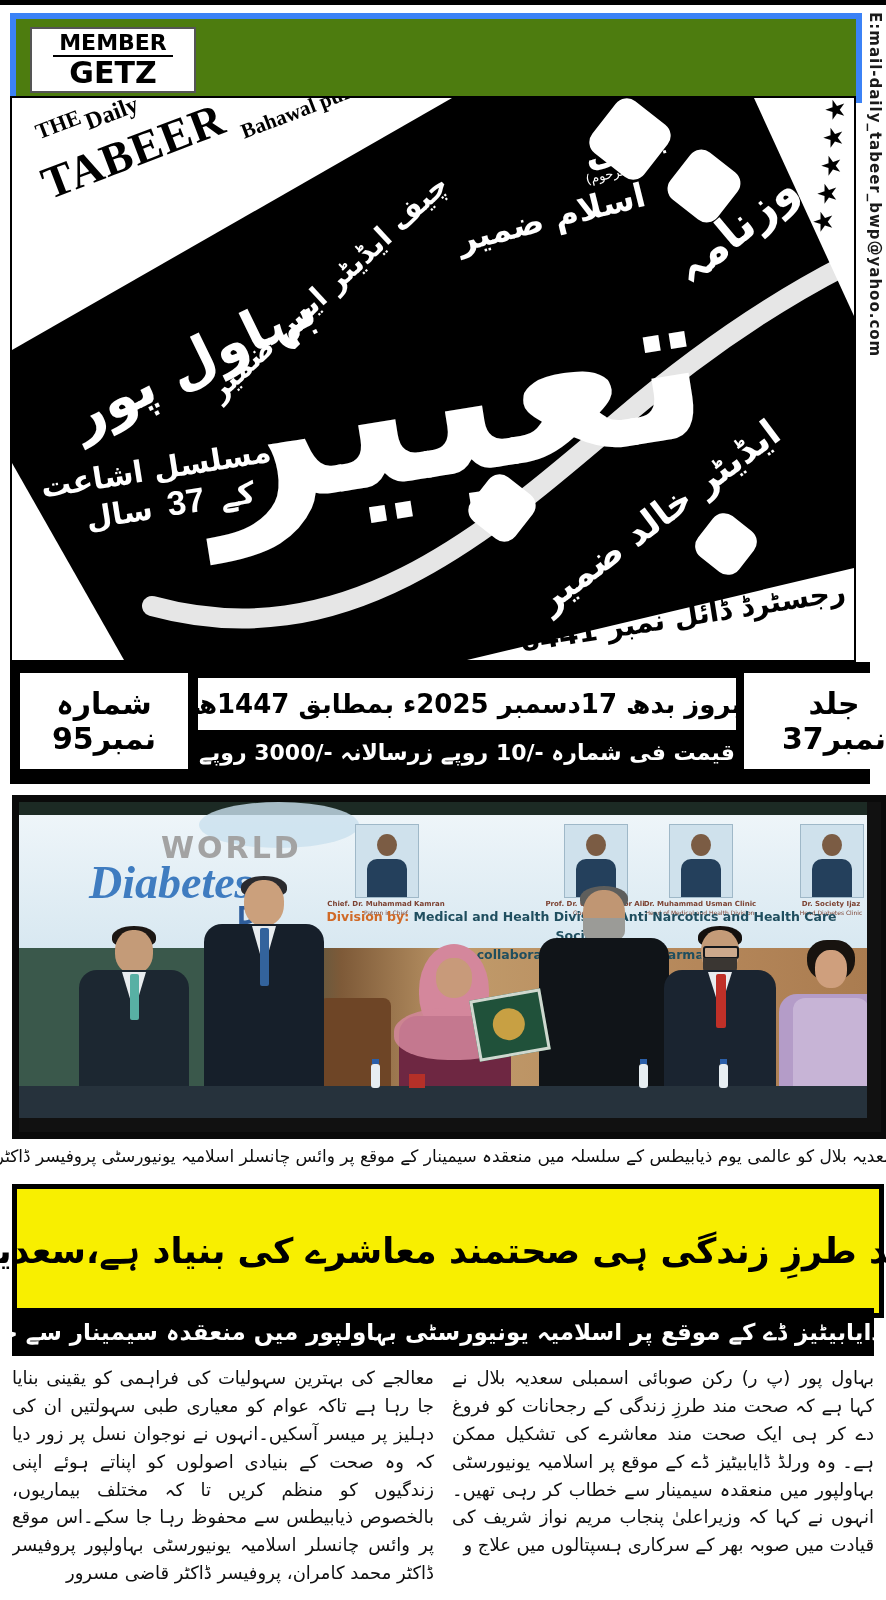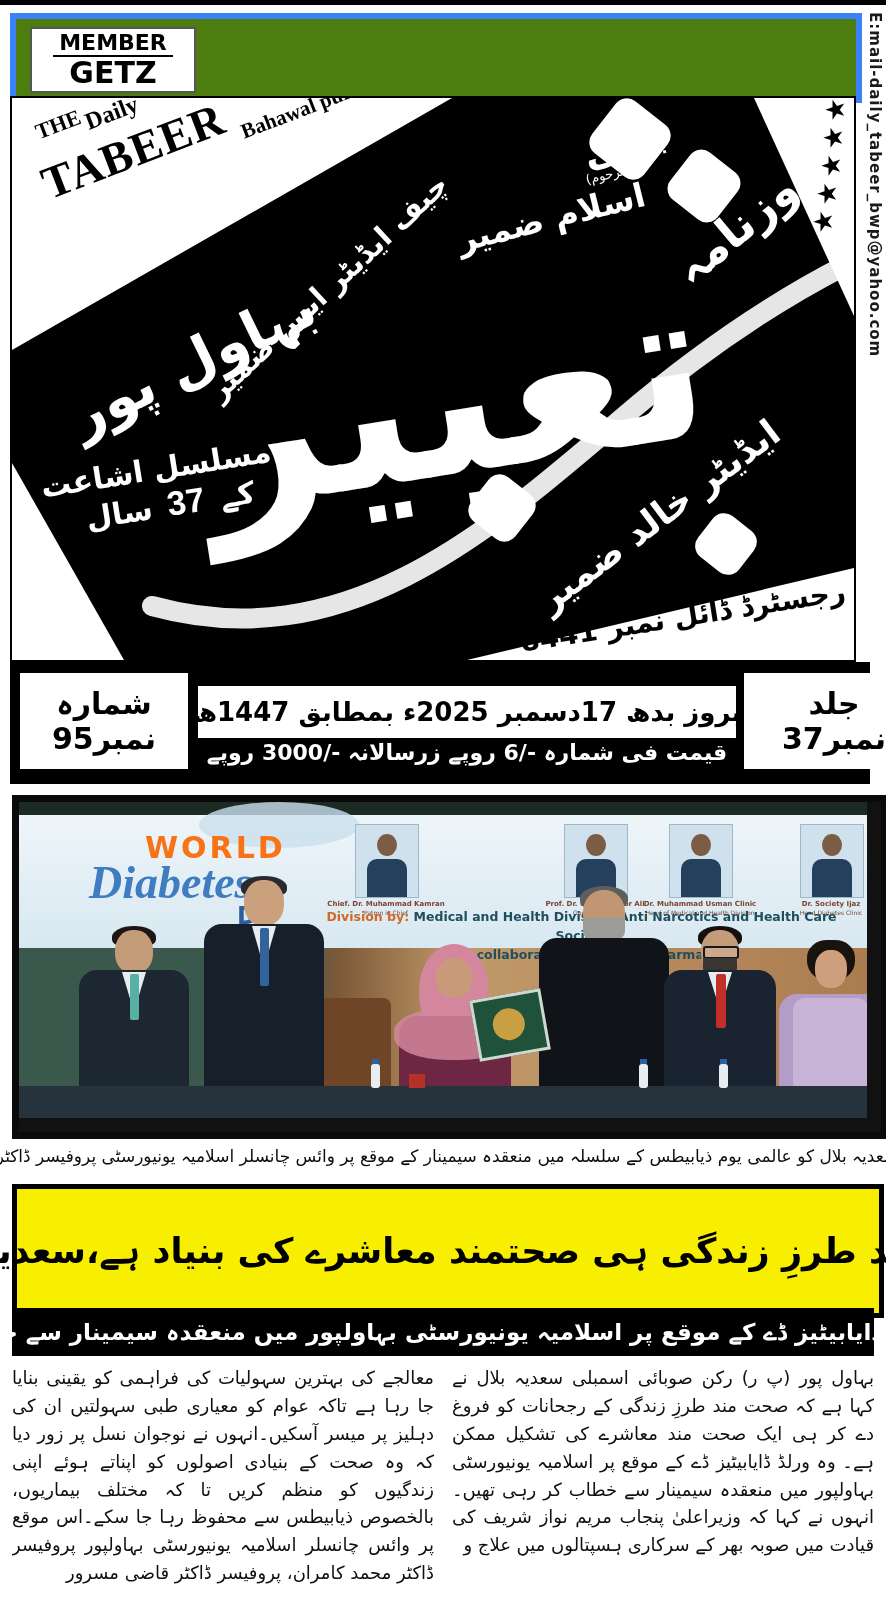--- a/index.html
+++ b/index.html
@@ -41,32 +41,32 @@
   .logo-text{left:130px;top:120px;width:620px;height:360px;font-size:215px;font-weight:bold;
     transform:rotate(-9deg);line-height:1;}
   .diamond{background:#fff;border-radius:14px;transform:rotate(38deg);}
   .mh-urdu{font-weight:bold;}
   .years-box{display:inline-block;background:#000;color:#fff;font-weight:bold;font-size:34px;padding:0 5px;
     font-family:"Liberation Sans",sans-serif;}
 
   
   .date-bar{left:10px;top:662px;width:856px;height:118px;background:#000;border:2px solid #000;}
   .issue-box{left:8px;top:9px;width:168px;height:96px;background:#fff;font-size:30px;font-weight:bold;color:#000;}
-  .date-box{left:186px;top:22px;width:538px;height:52px;background:#fff;font-size:26px;font-weight:bold;color:#000;}
+  .date-box{left:186px;top:14px;width:538px;height:52px;background:#fff;font-size:26px;font-weight:bold;color:#000;}
   .price-line{left:186px;top:64px;width:538px;height:48px;font-size:22px;font-weight:bold;}
   .volume-box{left:732px;top:9px;width:116px;height:96px;background:#fff;font-size:30px;font-weight:bold;color:#000;padding-left:32px;}
 
   
   .photo{left:12px;top:795px;width:862px;height:330px;border:7px solid #0a0a0a;background:#111;}
   .scene{left:0;top:0;width:848px;height:316px;overflow:hidden;background:#1c2a24;}
   .ph-banner{left:0;top:13px;width:848px;height:133px;background:linear-gradient(180deg,#eef5f9,#d8e8f1);}
   .ph-wall{left:0;top:146px;width:848px;height:170px;
     background:linear-gradient(90deg,#3a584b 0%,#3a584b 30%,#7e5a38 38%,#c09a6a 52%,#b5875a 80%,#aa7c50 100%);}
   .ph-circle{left:180px;top:0px;width:160px;height:46px;border-radius:50%;background:#c9e0ee;opacity:.8;}
-  .ph-world{left:126px;top:28px;font-size:30px;font-weight:800;color:#f97316;letter-spacing:3px;text-align:right;}
+  .ph-world{left:142px;top:28px;font-size:30px;font-weight:800;color:#a3a3a3;letter-spacing:3px;text-align:right;}
   .ph-diab{left:70px;top:54px;font-size:46px;font-weight:bold;font-style:italic;color:#3f7cc0;
     font-family:"Liberation Serif","DejaVu Serif",serif;}
   .ph-day{left:218px;top:100px;font-size:24px;font-weight:800;color:#2f5e9c;}
   .card{top:22px;width:62px;height:72px;background:#cfe1ec;border:1px solid #9fb8c8;}
   .card-head{position:absolute;left:21px;top:9px;width:20px;height:22px;border-radius:50%;background:#7b5c44;}
   .card-body{position:absolute;left:11px;top:34px;width:40px;height:38px;border-radius:10px 10px 0 0;background:#24405c;}
   .card-name{top:98px;width:150px;font-size:7px;font-weight:bold;color:#7c4232;text-align:center;line-height:1.25;}
   .card-role{font-size:6px;color:#7c4232;font-weight:normal;}
   .organized{left:290px;top:106px;width:545px;text-align:center;font-size:12.5px;font-weight:bold;color:#1f4e5f;line-height:1.5;}
   .org-prefix{color:#d06a28;}
@@ -164,21 +164,21 @@
     </div>
 
     <div class="abs w rtl nowrap mh-urdu" style="left:552px;top:380px;width:235px;font-size:36px;transform:rotate(-37deg);text-align:center;">ایڈیٹر خالد ضمیر</div>
 
     <div class="abs rtl nowrap mh-urdu" style="left:560px;top:498px;width:275px;font-size:28px;color:#000;transform:rotate(-9deg);text-align:center;">رجسٹرڈ ڈائل نمبر 8441</div>
   </div>
 
   <div class="abs date-bar">
     <div class="abs issue-box ctr rtl">شمارہ نمبر95</div>
     <div class="abs date-box ctr rtl nowrap">بروز بدھ 17دسمبر 2025ء بمطابق 1447ھ</div>
-    <div class="abs price-line ctr rtl nowrap w">قیمت فی شمارہ -/6 روپے   زرسالانہ -/3000 روپے</div>
+    <div class="abs price-line ctr rtl nowrap w">قیمت فی شمارہ -/10 روپے   زرسالانہ -/3000 روپے</div>
     <div class="abs volume-box ctr rtl">جلد نمبر37</div>
   </div>
 
   <div class="abs photo">
     <div class="abs scene">
       <div class="abs ph-banner"></div>
       <div class="abs ph-wall"></div>
       <div class="abs ph-circle"></div>
       <div class="abs ph-world nowrap">WORLD</div>
       <div class="abs ph-diab nowrap">Diabetes</div>

